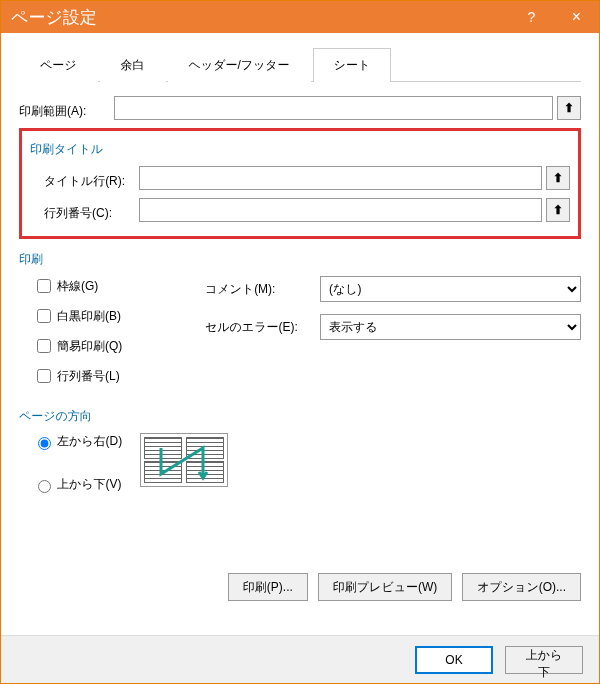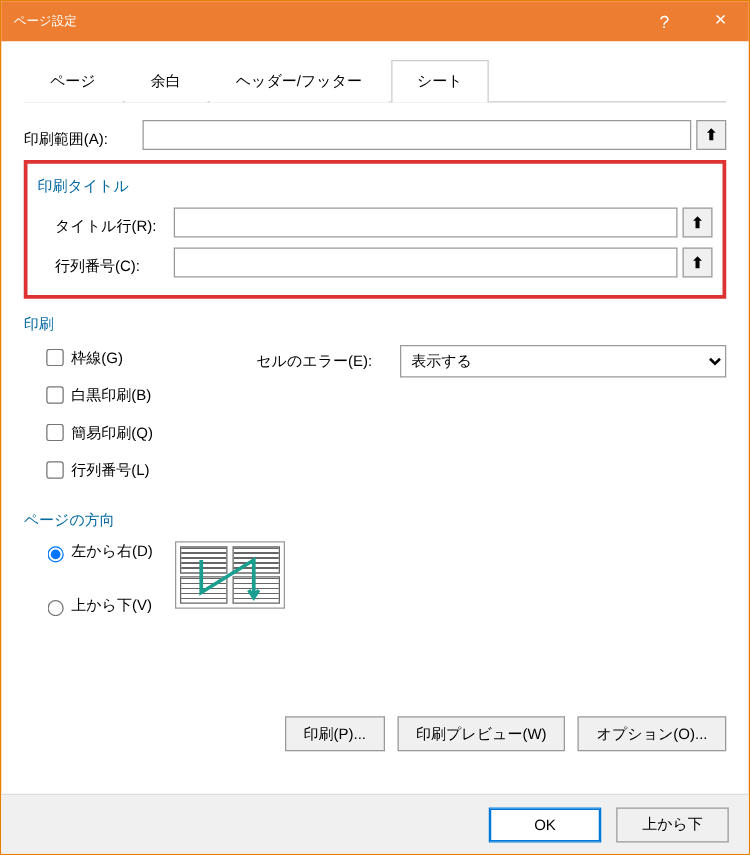--- a/index.html
+++ b/index.html
@@ -1,19 +1,19 @@
 <!DOCTYPE html>
 <html><head>
 <meta charset="utf-8">
 <style>
 * { box-sizing: border-box; font-family: 'Meiryo UI', 'MS UI Gothic', sans-serif; font-size: 12px; }
 body { margin: 0; padding: 0; background: #888; }
 .window { width: 600px; height: 684px; background: #fff; border: 1px solid #e67e00; position: relative; }
 .titlebar { height: 32px; background: #ed7d31; color: #fff; display: flex; align-items: center; padding-left: 10px; }
-.titlebar-text { flex: 1; font-size: 10px; }
+.titlebar-text { flex: 1; font-size: 17px; }
 .titlebar-btn { width: 45px; height: 32px; display: flex; align-items: center; justify-content: center; font-size: 14px; cursor: pointer; }
 .titlebar-btn.close { font-size: 16px; }
 .content { padding: 15px 18px 10px 18px; }
 .tabs { display: flex; border-bottom: 1px solid #ccc; margin-bottom: 14px; }
 .tab { padding: 8px 20px; border: 1px solid transparent; border-bottom: none; cursor: pointer; background: #fff; margin-right: 2px; margin-bottom: -1px; }
 .tab.active { border-color: #ccc; background: #fff; position: relative; z-index: 1; }
 .row { display: flex; align-items: flex-end; margin-bottom: 8px; }
 .row label { min-width: 95px; }
 .row .field-wrap { flex: 1; display: flex; align-items: center; }
 .row input[type=text] { flex: 1; height: 24px; border: 1px solid #999; padding: 0 4px; }
@@ -37,21 +37,21 @@
 .order-icon { width: 88px; height: 54px; border: 1px solid #999; position: relative; background: #fff; }
 .order-icon .page { position: absolute; width: 38px; height: 22px; border: 1px solid #666; background: repeating-linear-gradient(to bottom, #666 0, #666 1px, transparent 1px, transparent 4px); }
 .order-icon .p1 { top: 3px; left: 3px; }
 .order-icon .p2 { top: 3px; right: 3px; }
 .order-icon .p3 { bottom: 3px; left: 3px; }
 .order-icon .p4 { bottom: 3px; right: 3px; }
 .order-icon svg { position: absolute; top: 0; left: 0; }
 .btn-row { display: flex; justify-content: flex-end; gap: 10px; margin-top: 80px; }
 .btn { height: 28px; padding: 0 14px; border: 1px solid #999; background: #f0f0f0; cursor: pointer; }
 .footer { position: absolute; bottom: 0; left: 0; right: 0; height: 48px; border-top: 1px solid #ddd; background: #f0f0f0; display: flex; align-items: center; justify-content: flex-end; padding: 0 16px; gap: 12px; }
-.footer .btn { width: 90px; }
+.footer .btn { width: 78px; }
 .footer .btn.ok { background: #fff; border: 1px solid #0078d7; box-shadow: inset 0 0 0 1px #0078d7; }
 </style>
 </head>
 <body>
 
 <div class="window">
   <div class="titlebar">
     <span class="titlebar-text">ページ設定</span>
     <div class="titlebar-btn">?</div>
     <div class="titlebar-btn close">×</div>
@@ -107,20 +107,24 @@
               <input type="checkbox" style="">
               <label>簡易印刷(Q)</label>
             </div>
           <div class="check-row">
               <input type="checkbox" style="">
               <label>行列番号(L)</label>
             </div>
         </div>
         <div class="print-right">
           <div class="combo-row">
+            <label>コメント(M):</label>
+            <select><option>(なし)</option></select>
+          </div>
+          <div class="combo-row">
             <label>セルのエラー(E):</label>
             <select><option>表示する</option></select>
           </div>
         </div>
       </div>
     </div>
 
     <div class="group">
       <div class="group-title">ページの方向</div>
       <div class="radio-section">

